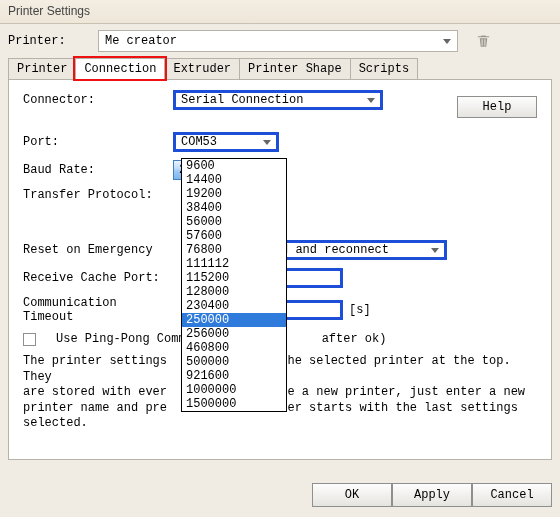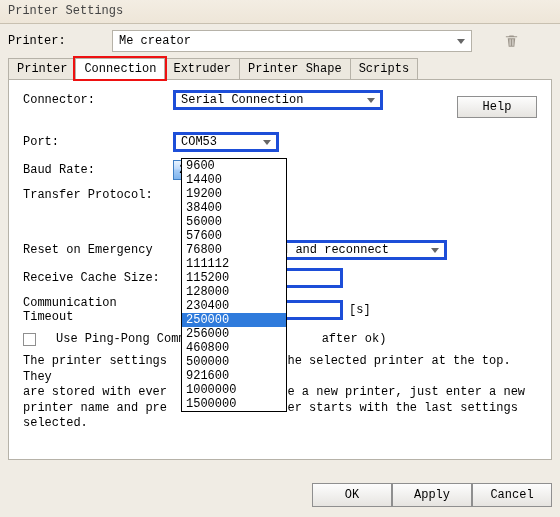--- a/index.html
+++ b/index.html
@@ -9,33 +9,33 @@
     background: #f0ece4;
     width: 560px;
     height: 517px;
     overflow: hidden;
   }
   .titlebar {
     height: 24px;
     background: linear-gradient(#f3ede3, #eee6d8);
     border-bottom: 1px solid #c8c0b0;
     padding: 4px 8px;
-    font-family: Liberation Mono, monospace;
+    font-family: Liberation Sans, sans-serif;
     font-size: 12px;
     color: #444;
   }
   .window-body {
     position: relative;
     padding: 6px 8px 0 8px;
     height: 493px;
   }
   .printer-row {
     display: flex;
     align-items: center;
-    gap: 24px;
+    gap: 10px;
     margin-bottom: 6px;
   }
   .printer-row .label { width: 80px; }
   .printer-select {
     flex: 1;
     height: 22px;
     border: 1px solid #b6b2a8;
     background: #fff;
     display: flex;
     align-items: center;
@@ -244,21 +244,21 @@
     <div class="row">
       <span class="field-label">Reset on Emergency</span>
       <span style="width:106px"></span>
       <div class="select-box" style="width:174px; margin-left:-6px;">
         <span>d and reconnect</span>
         <span class="dropdown-arrow"></span>
       </div>
     </div>
 
     <div class="row">
-      <span class="field-label">Receive Cache Size:</span>
+      <span class="field-label">Receive Cache Port:</span>
       <span style="width:106px"></span>
       <div class="text-input" style="width:70px; margin-left:-6px;"></div>
     </div>
 
     <div class="row">
       <span class="field-label">Communication Timeout</span>
       <span style="width:106px"></span>
       <div class="text-input" style="width:70px; margin-left:-6px;"></div>
       <span class="suffix">[s]</span>
     </div>

